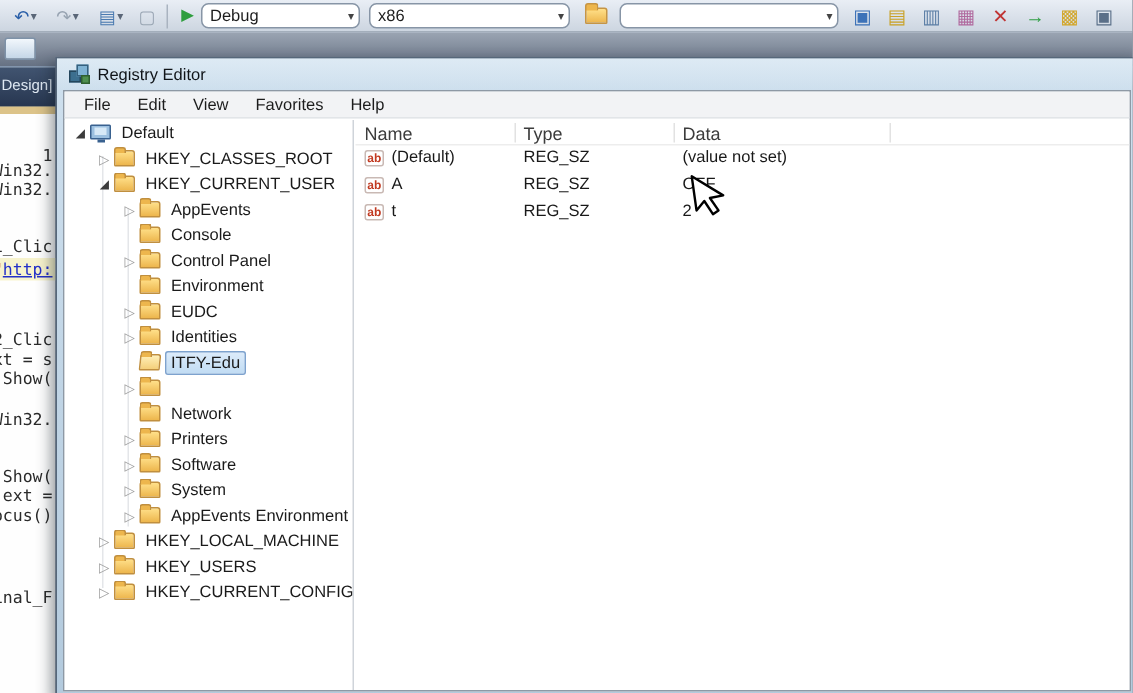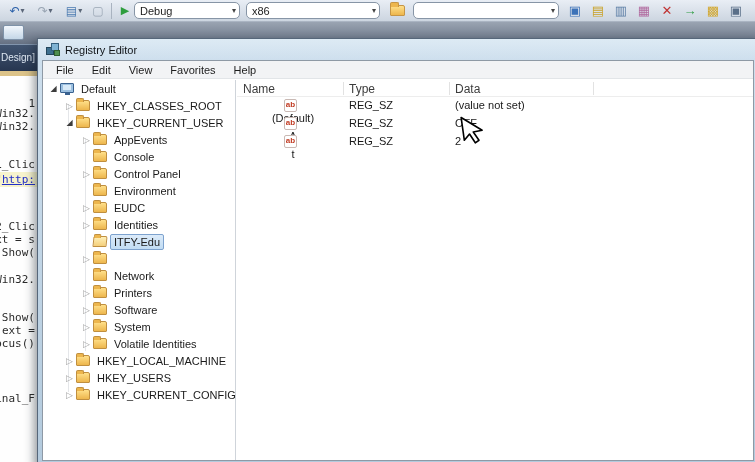--- a/index.html
+++ b/index.html
@@ -83,21 +83,21 @@
   .tree-label { padding:1px 3px; border:1px solid transparent; }
   .tree-row.selected .tree-label { background:linear-gradient(#dcebfa,#c1dcf3);
     border:1px solid #7da2ce; border-radius:2px; }
 
   
   .list-pane { position:absolute; left:194px; top:0; right:0; bottom:0; background:#fff; }
   .lv-header { position:relative; height:17px; border-bottom:1px solid #ededed; }
   .lv-header .hsep { position:absolute; top:2px; width:1px; height:13px; background:#e2e2e2; }
   .hcell { position:absolute; top:2px; font-size:12px; color:#3c3c3c; }
   .lv-row { position:relative; height:18px; }
-  .cell { position:absolute; top:2px; font-size:11px; color:#191919; white-space:nowrap;flex-direction:column; }
+  .cell { position:absolute; top:2px; font-size:11px; color:#191919; white-space:nowrap; }
   .c0 { left:6px; width:100px; } .c1 { left:112px; width:100px; } .c2 { left:218px; width:230px; }
   .name-cell { display:flex; align-items:center; }
   .ab-icon { width:13px; height:11px; border:1px solid #c9b9b4; border-radius:2px; background:#fff;
     color:#c23b22; font-size:8px; font-weight:bold; line-height:9px; text-align:center; margin-right:5px; flex:0 0 13px; }
 
   
   .cursor { position:absolute; left:460px; top:114px; transform:rotate(-8deg); }
 </style>
 </head>
 <body>
@@ -301,21 +301,21 @@
               <span class="t-icon">
                 <span class="icon-folder"></span>
               </span>
               <span class="tree-label">System</span>
             </div>
             <div class="tree-row" style="padding-left: 37px;">
               <span class="expander col">▷</span>
               <span class="t-icon">
                 <span class="icon-folder"></span>
               </span>
-              <span class="tree-label">Volatile Identities</span>
+              <span class="tree-label">AppEvents Environment</span>
             </div>
             <div class="tree-row" style="padding-left: 20px;">
               <span class="expander col">▷</span>
               <span class="t-icon">
                 <span class="icon-folder"></span>
               </span>
               <span class="tree-label">HKEY_LOCAL_MACHINE</span>
             </div>
             <div class="tree-row" style="padding-left: 20px;">
               <span class="expander col">▷</span>

